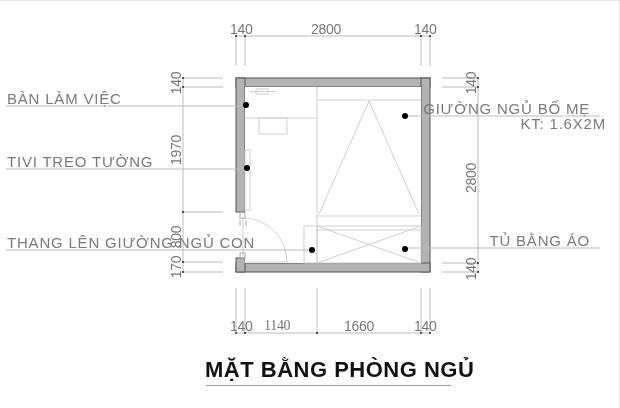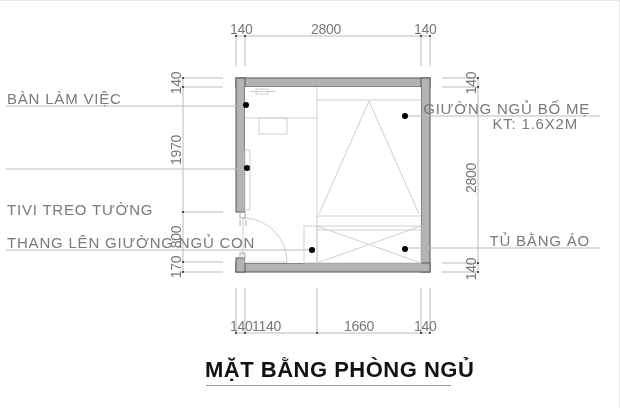--- a/index.html
+++ b/index.html
@@ -146,33 +146,33 @@
   <g fill="#000">
     <circle cx="246" cy="105" r="3"></circle>
     <circle cx="247" cy="168" r="3"></circle>
     <circle cx="312" cy="250" r="3"></circle>
     <circle cx="405" cy="116" r="3"></circle>
     <circle cx="405" cy="249" r="3"></circle>
   </g>
 </svg>
 
 <div class="lbl" style="left:7px; top:93px;">BÀN LÀM VIỆC</div>
-<div class="lbl" style="left:7px; top:156px;margin-top:48px;">TIVI TREO TƯỜNG</div>
+<div class="lbl" style="left:7px; top:156px;">TIVI TREO TƯỜNG</div>
 <div class="lbl" style="left:7px; top:237px;">THANG LÊN GIƯỜNG NGỦ CON</div>
 
 <div class="lbl" style="right:30px; top:103px;margin-left:20px;">GIƯỜNG NGỦ BỐ MẸ</div>
-<div class="lbl" style="right:42px; top:118px;">KT: 1.6X2M</div>
+<div class="lbl" style="right:14px; top:118px;">KT: 1.6X2M</div>
 <div class="lbl" style="right:30px; top:235px;">TỦ BẰNG ÁO</div>
 
 <div class="dim" style="left:230px; top:22px;">140</div>
 <div class="dim" style="left:311px; top:22px;">2800</div>
 <div class="dim" style="left:414px; top:22px;">140</div>
 
 <div class="dim" style="left:230px; top:319px;">140</div>
-<div class="dim" style="left:252px; top:319px;">1140</div>
+<div class="dim" style="left:264px; top:319px;font-family:Liberation Serif, serif;">1140</div>
 <div class="dim" style="left:344px; top:319px;">1660</div>
 <div class="dim" style="left:414px; top:319px;">140</div>
 
 <div class="dimv" style="left:162px; top:76px; width:28px; text-align:center;">140</div>
 <div class="dimv" style="left:157px; top:143px; width:38px; text-align:center;">1970</div>
 <div class="dimv" style="left:162px; top:230px; width:28px; text-align:center;">800</div>
 <div class="dimv" style="left:162px; top:260px; width:28px; text-align:center;">170</div>
 
 <div class="dimv" style="left:457px; top:76px; width:28px; text-align:center;">140</div>
 <div class="dimv" style="left:452px; top:171px; width:38px; text-align:center;">2800</div>

